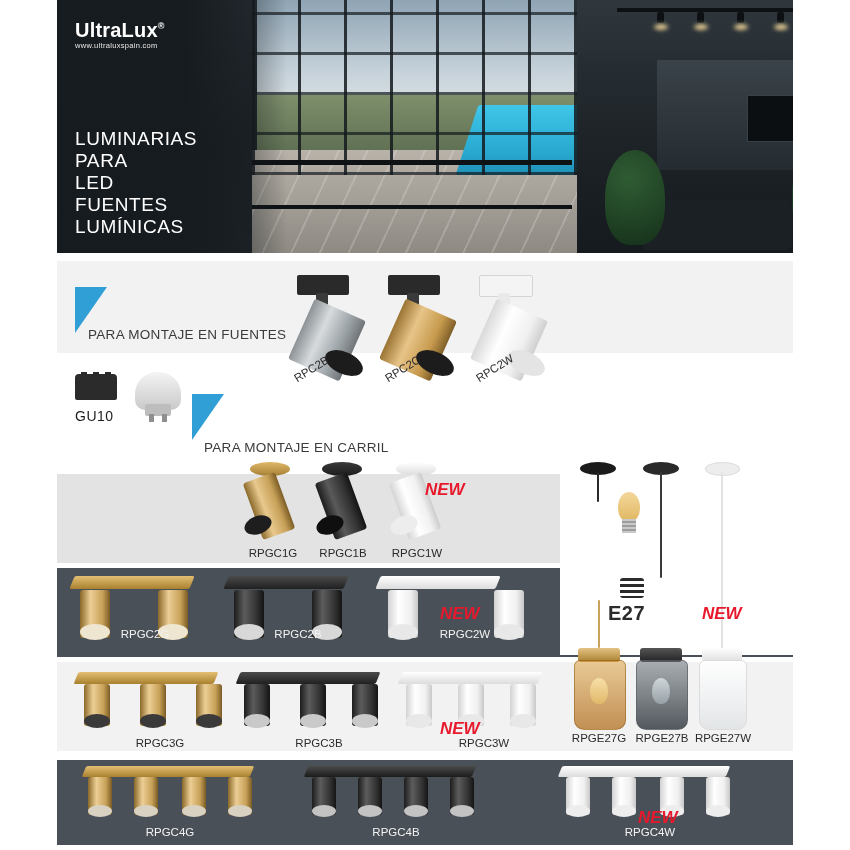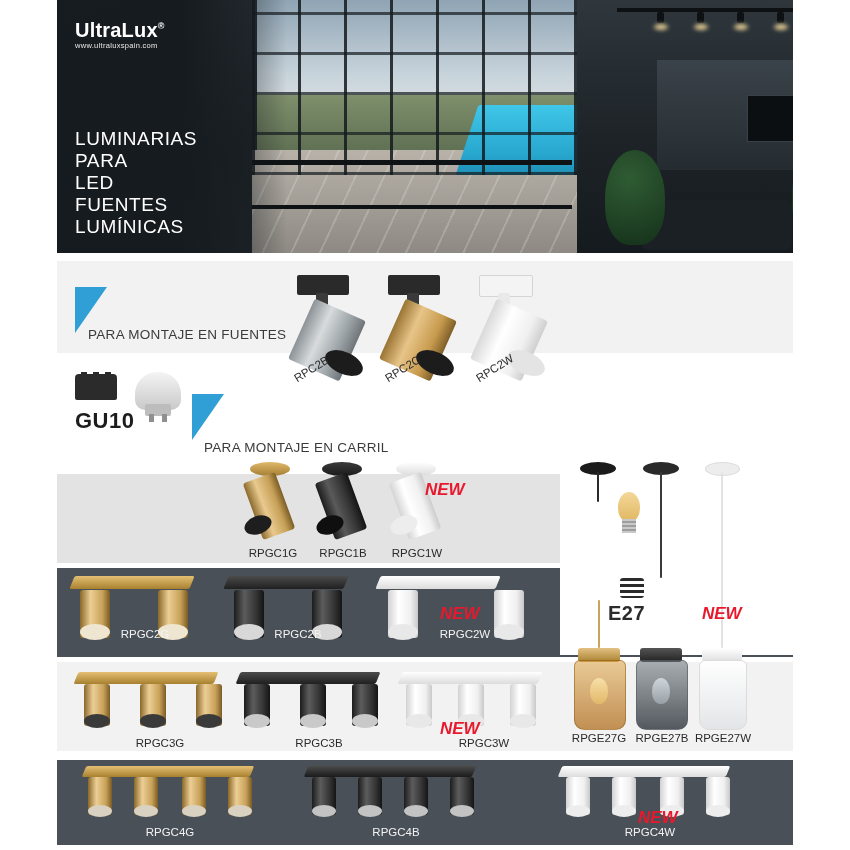--- a/index.html
+++ b/index.html
@@ -115,21 +115,21 @@
     border-left:32px solid #2f9fd6;
     border-bottom:46px solid transparent;
   }
   .sec-label{
     position:absolute;font-size:13.5px;color:#3b3b3b;letter-spacing:.3px;
   }
 
   
   .gu10-wrap{position:absolute;left:75px;top:372px;width:110px;height:60px;}
   .gu10-text{
-    position:absolute;left:75px;top:408px;font-size:22px;font-weight:bold;color:#1c1c1c;letter-spacing:.5px;
+    position:absolute;left:75px;top:408px;font-size:14px;font-weight:normal;color:#1c1c1c;letter-spacing:.5px;
   }
 
   
   .band{
     position:absolute;left:57px;width:736px;
   }
   .b-grey{background:#e3e3e3;}
   .b-dark{background:#4a5057;}
   .b-light{background:#f2f2f2;}
 

